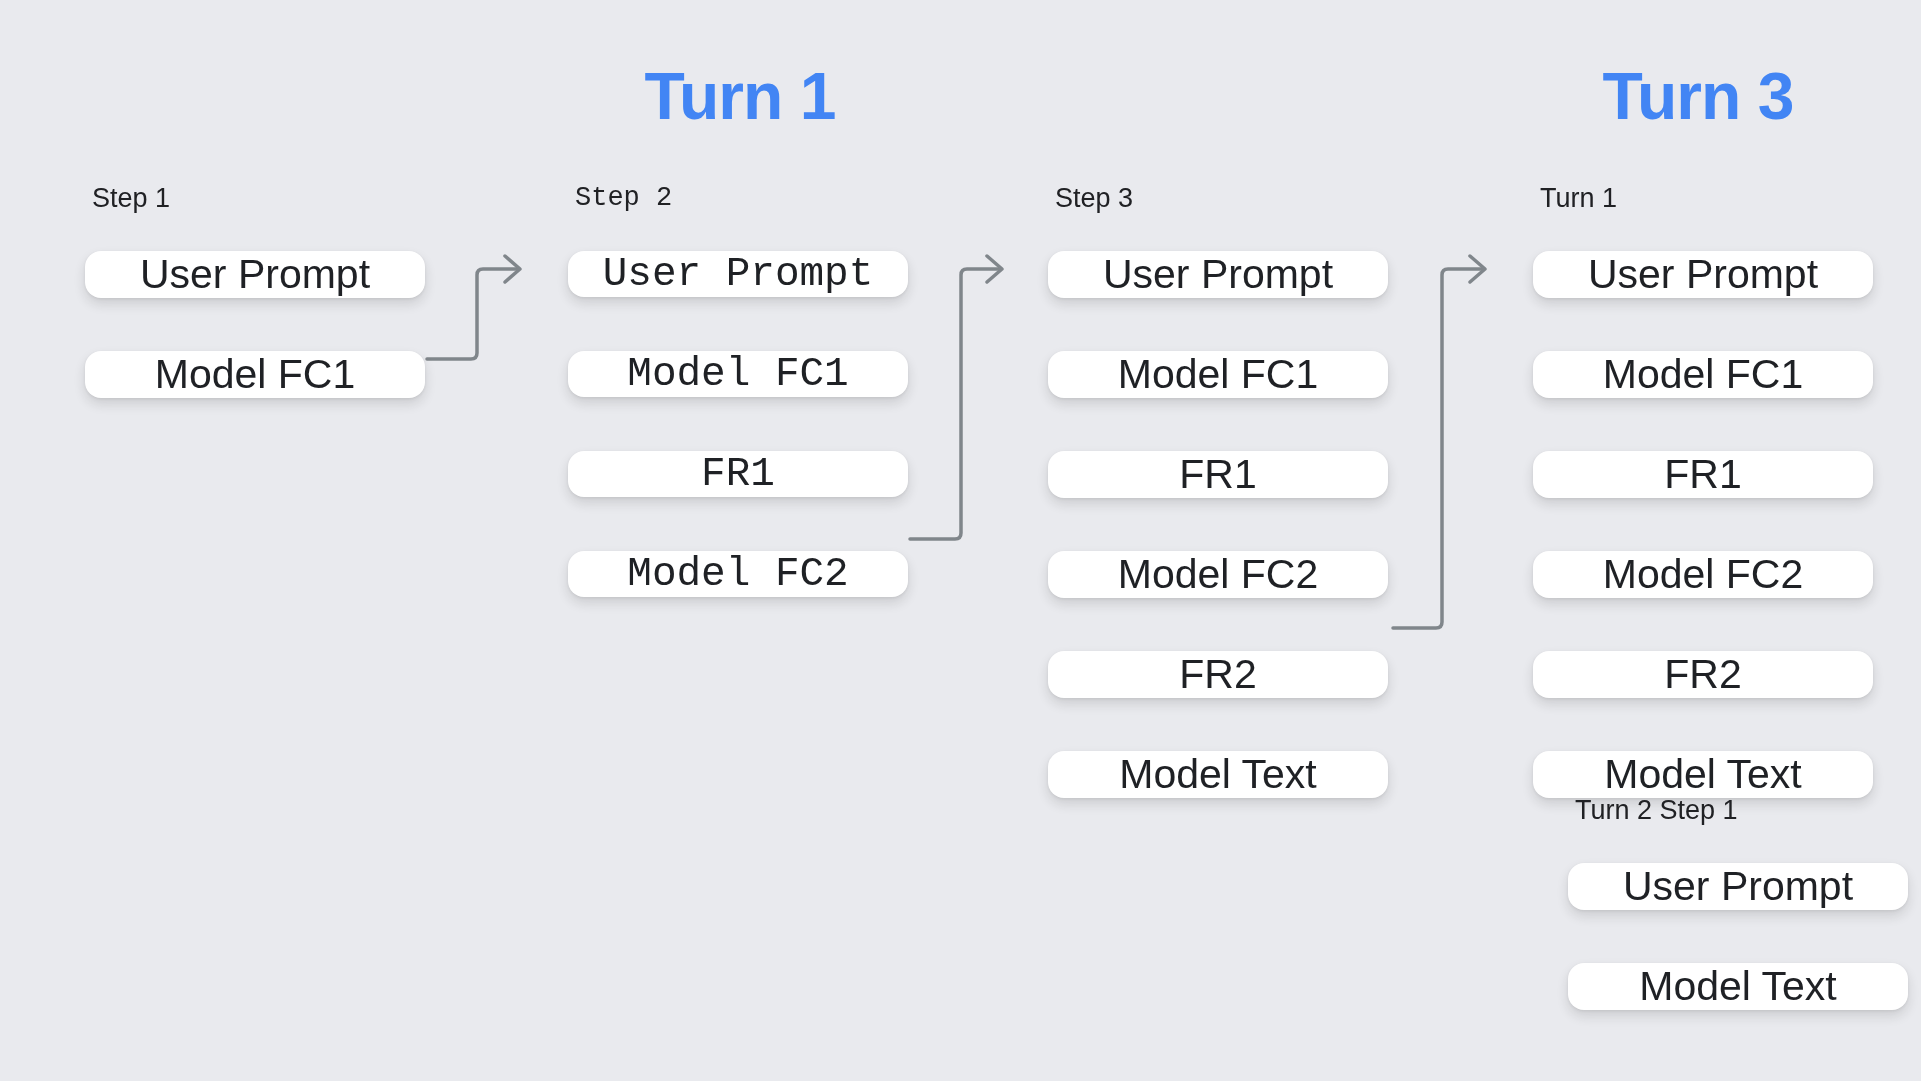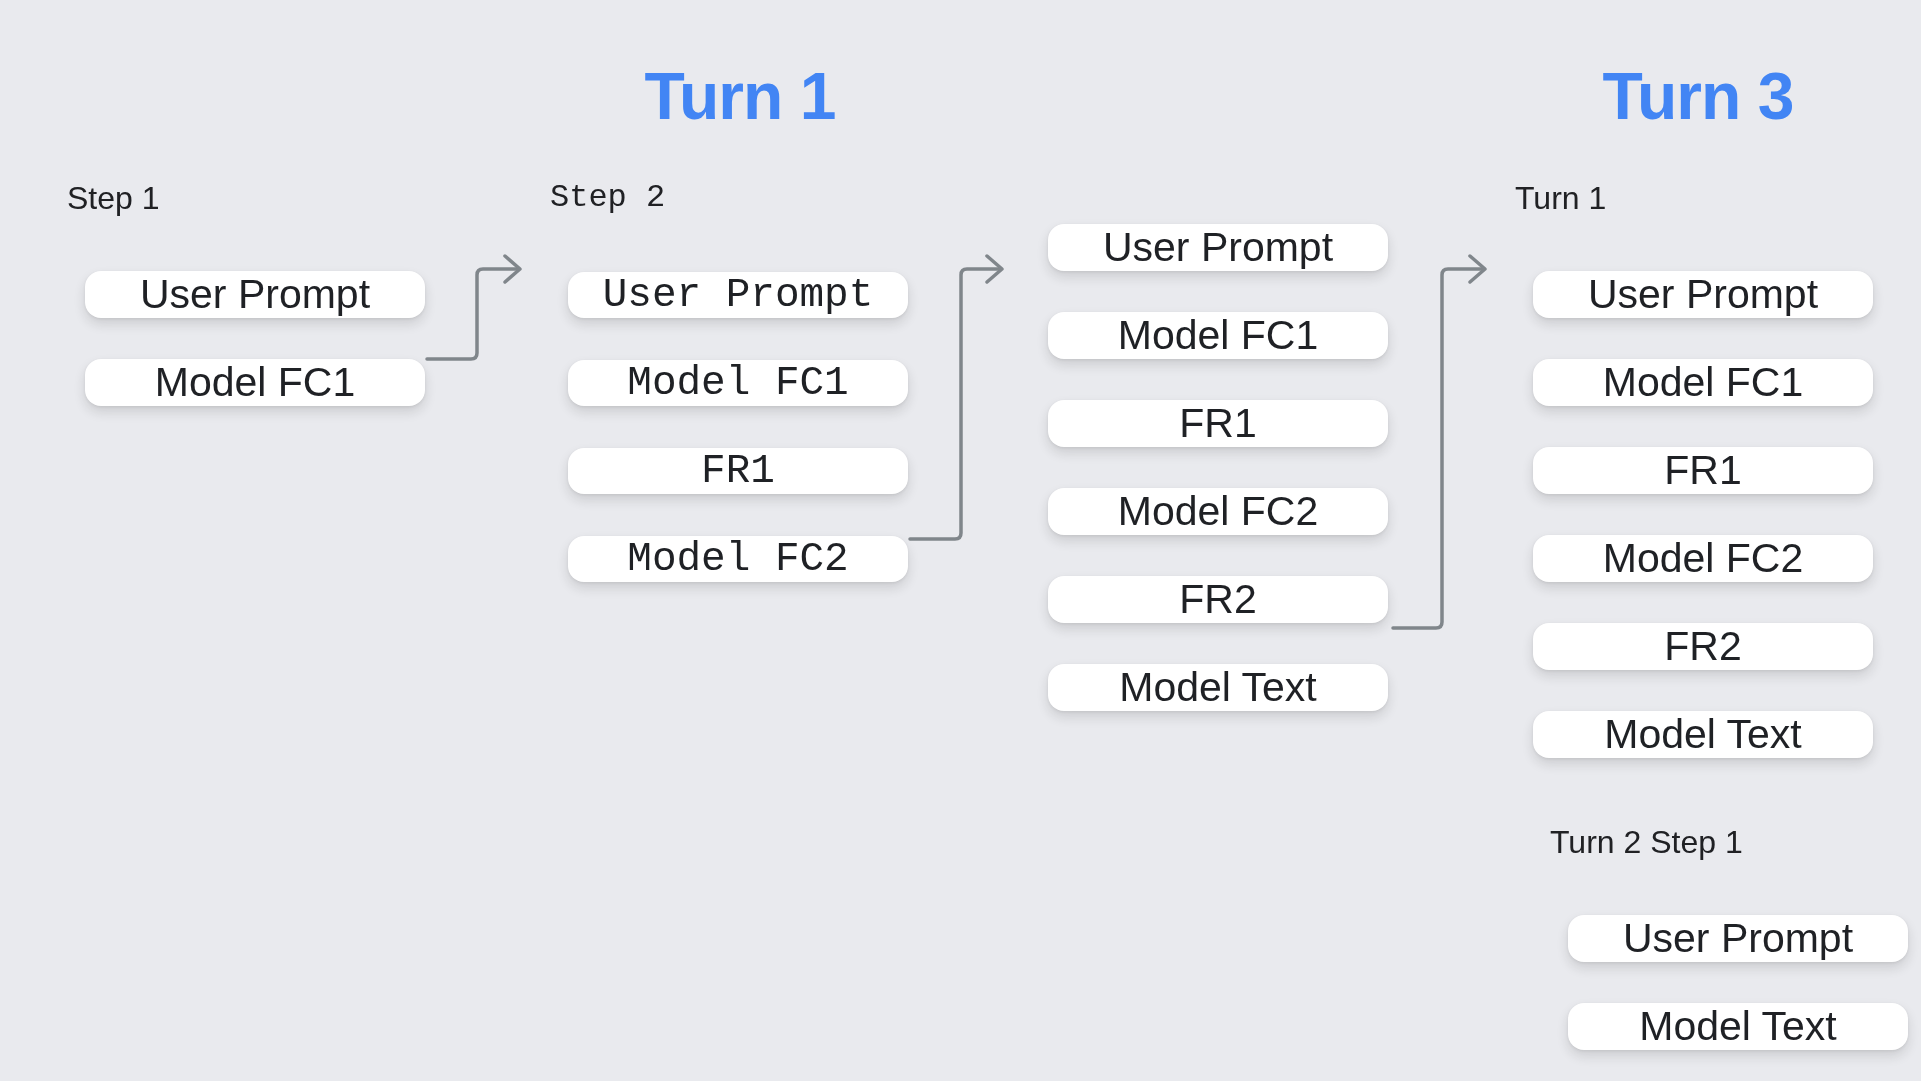--- a/index.html
+++ b/index.html
@@ -32,33 +32,34 @@
   .turn-header.t2 { left: 1698px; }
 
   .group {
     position: absolute;
     width: 378px;
   }
   .group.g-step1  { left: 47px;   top: 183px; }
   .group.g-step2  { left: 530px;  top: 183px; font-family: Liberation Mono, monospace; }
   .group.g-step3  { left: 1010px; top: 183px; }
   .group.g-turn1h { left: 1495px; top: 183px; }
-  .group.g-turn2s1{ left: 1495px; top: 827px; padding-left: 35px; }
+  .group.g-turn2s1{ left: 1495px; top: 795px; padding-left: 35px; }
 
   .group-label {
-    margin: 0 0 17px 20px;
-    font-size: 32px;
+    margin: 0 0 17px 45px;
+    font-size: 27px;
     line-height: 30px;
     color: var(--label-text, #202124);
     white-space: nowrap;
   }
   .row {
     display: flex;
-    align-items: flex-end;
+    align-items: center;
     height: 88px;
+    margin-bottom: 12px;
   }
   .bar {
     flex: 0 0 20px;
     width: 20px;
     border-radius: 9px;
     margin-right: 18px;
   }
   .bar-user              { background: var(--user, #4285F4); }
   .bar-model-fc          { background: var(--model-fc, #F9AB00); }
   .bar-function-response { background: var(--function-response, #EA4335); }
@@ -156,20 +157,21 @@
     </div>
     <div class="row">
       <span class="bar bar-model-fc"></span>
       <div class="box">
         <span class="box-label">Model FC2</span>
       </div>
     </div>
   </div>
 
   <div class="group g-step3">
+    <div class="group-label">Step 3</div>
     <div class="row">
       <span class="bar bar-user"></span>
       <div class="box">
         <span class="box-label">User Prompt</span>
       </div>
     </div>
     <div class="row">
       <span class="bar bar-model-fc"></span>
       <div class="box">
         <span class="box-label">Model FC1</span>

